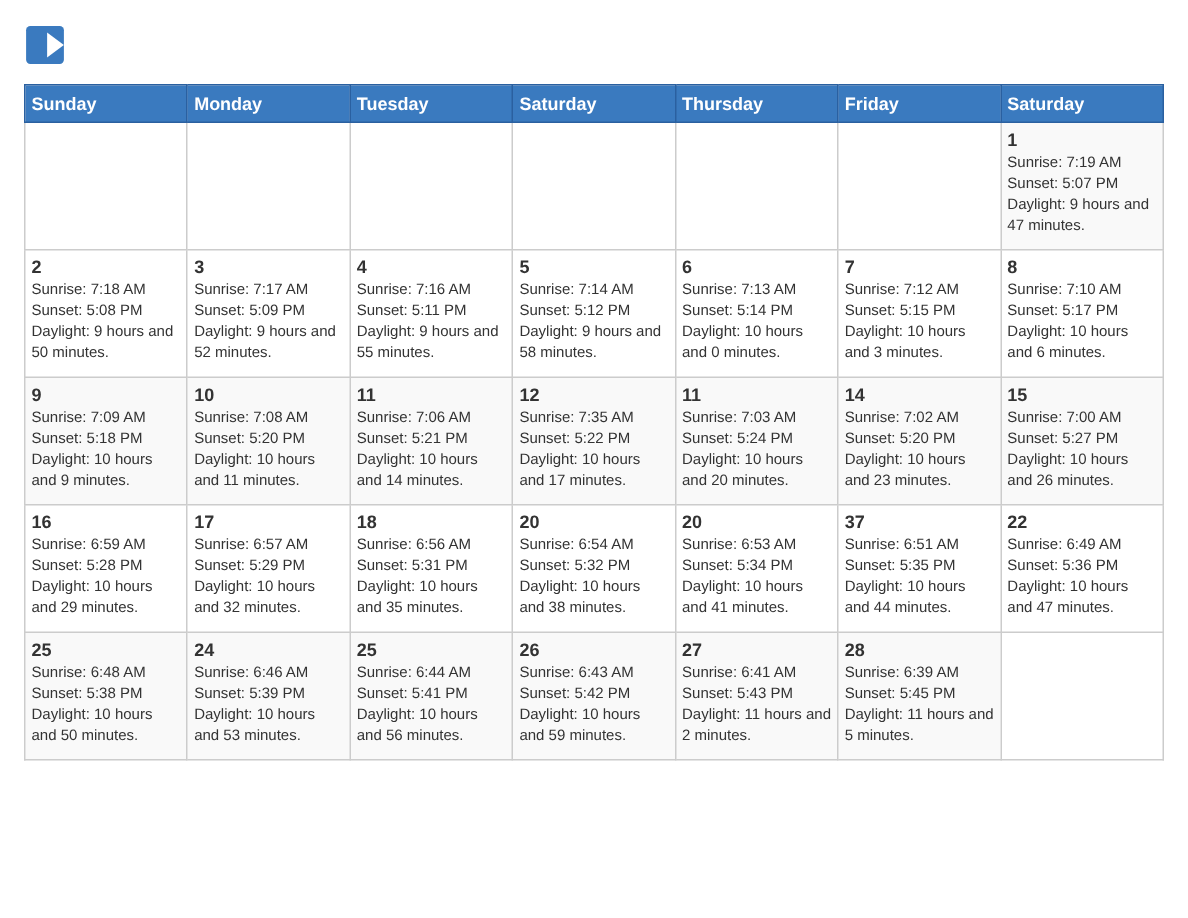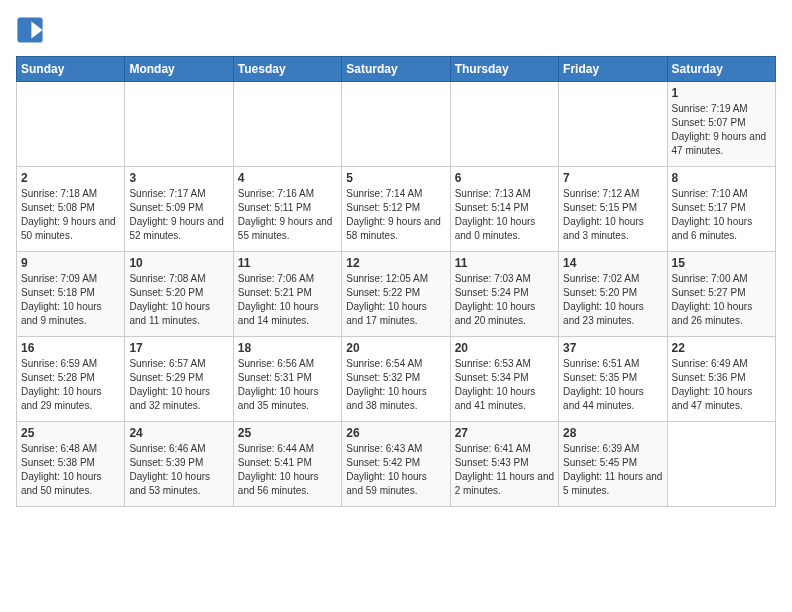--- a/index.html
+++ b/index.html
@@ -192,21 +192,21 @@
 Daylight: 10 hours and 11 minutes.</div>
         </td>
         <td>
           <span class="day-num">11</span>
           <div class="day-info">Sunrise: 7:06 AM
 Sunset: 5:21 PM
 Daylight: 10 hours and 14 minutes.</div>
         </td>
         <td>
           <span class="day-num">12</span>
-          <div class="day-info">Sunrise: 12:05 AM
+          <div class="day-info">Sunrise: 7:35 AM
 Sunset: 5:22 PM
 Daylight: 10 hours and 17 minutes.</div>
         </td>
         <td>
           <span class="day-num">11</span>
           <div class="day-info">Sunrise: 7:03 AM
 Sunset: 5:24 PM
 Daylight: 10 hours and 20 minutes.</div>
         </td>
         <td>

